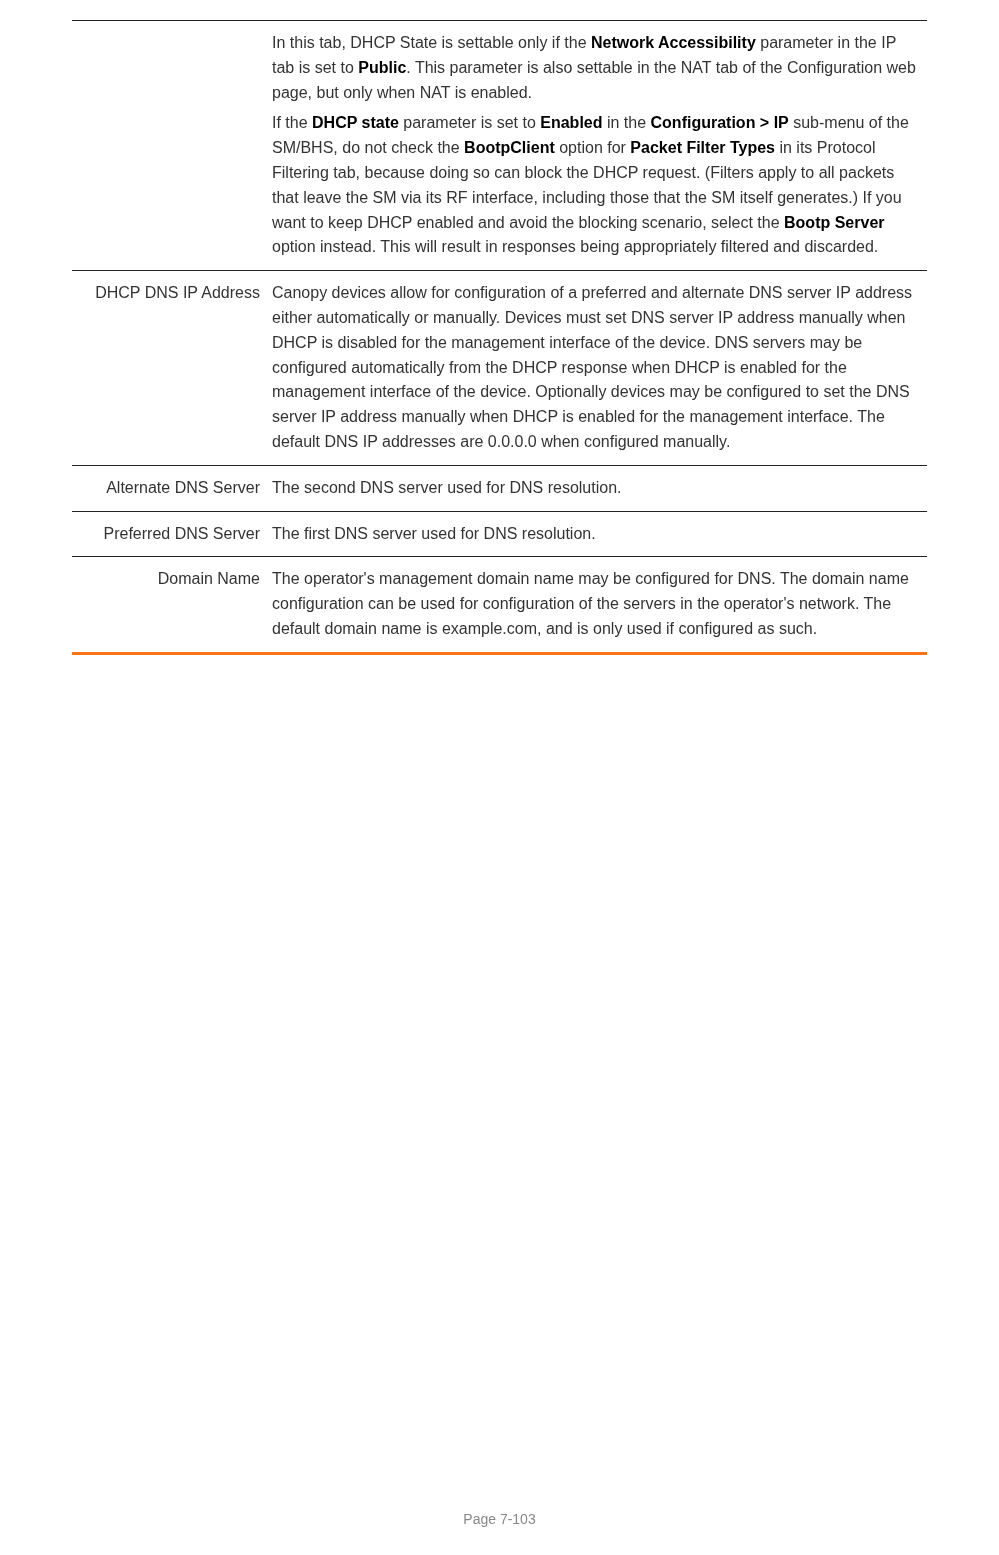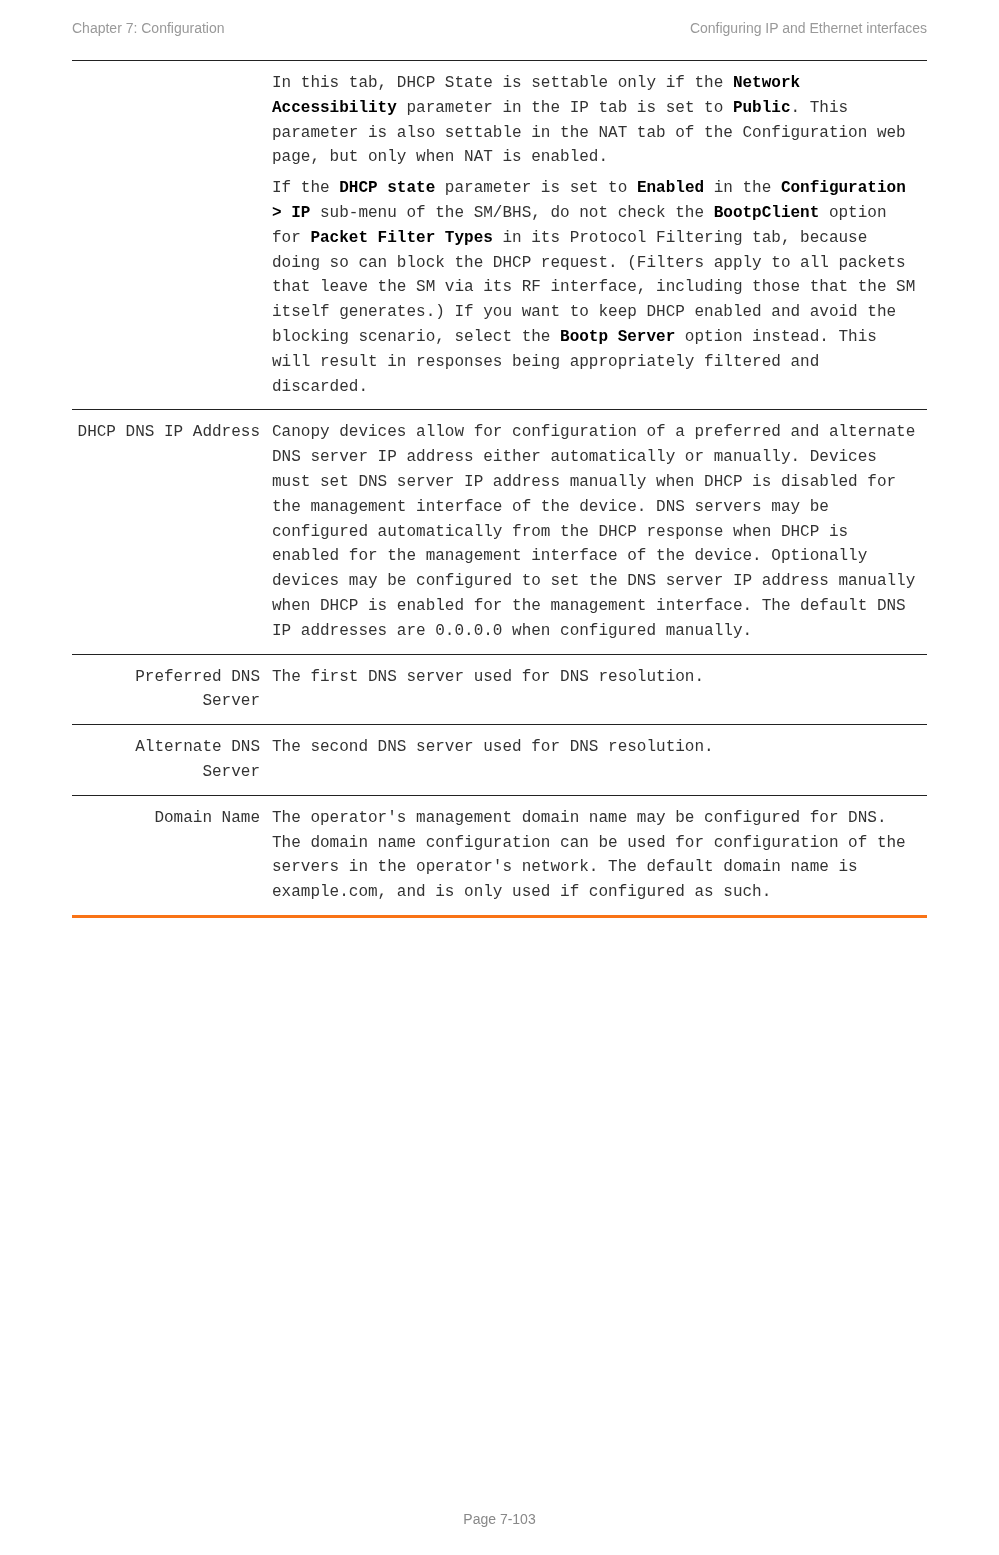--- a/index.html
+++ b/index.html
@@ -21,21 +21,20 @@
     .header {
       display: flex;
       justify-content: space-between;
       font-size: 14px;
       color: #999999;
       margin-bottom: 24px;
     }
     .content-table {
       width: 100%;
       border-collapse: collapse;
-      font-family: Liberation Mono, monospace;
     }
     .content-table td {
       vertical-align: top;
       padding: 10px 6px 10px 0;
       font-size: 16px;
       line-height: 1.55;
       color: #333333;
     }
     .content-table td.label-col {
       width: 200px;
@@ -64,50 +63,46 @@
       width: 100%;
       text-align: center;
       font-size: 14px;
       color: #888888;
     }
   </style>
 </head>
 <body>
 
 <div class="page">
-  <div class="header">
-    <span>Chapter 7:  Configuration</span>
-    <span>Configuring IP and Ethernet interfaces</span>
-  </div>
 
   <table class="content-table">
     <tbody id="table-body">
         <tr class="row-border-top">
           <td class="label-col"></td>
           <td>
             <div class="para">In this tab, DHCP State is settable only if the <b>Network Accessibility</b> parameter in the IP tab is set to <b>Public</b>. This parameter is also settable in the NAT tab of the Configuration web page, but only when NAT is enabled.</div>
             <div class="para">If the <b>DHCP state</b> parameter is set to <b>Enabled</b> in the <b>Configuration &gt; IP</b> sub-menu of the SM/BHS, do not check the <b>BootpClient</b> option for <b>Packet Filter Types</b> in its Protocol Filtering tab, because doing so can block the DHCP request. (Filters apply to all packets that leave the SM via its RF interface, including those that the SM itself generates.) If you want to keep DHCP enabled and avoid the blocking scenario, select the <b>Bootp Server</b> option instead. This will result in responses being appropriately filtered and discarded.</div>
           </td>
         </tr>
         <tr class="row-border-top">
           <td class="label-col">DHCP DNS IP Address</td>
           <td>
             <div class="para">Canopy devices allow for configuration of a preferred and alternate DNS server IP address either automatically or manually. Devices must set DNS server IP address manually when DHCP is disabled for the management interface of the device. DNS servers may be configured automatically from the DHCP response when DHCP is enabled for the management interface of the device. Optionally devices may be configured to set the DNS server IP address manually when DHCP is enabled for the management interface. The default DNS IP addresses are 0.0.0.0 when configured manually.</div>
           </td>
         </tr>
         <tr class="row-border-top">
+          <td class="label-col">Alternate DNS Server</td>
+          <td>
+            <div class="para">The second DNS server used for DNS resolution.</div>
+          </td>
+        </tr>
+        <tr class="row-border-top">
           <td class="label-col">Preferred DNS Server</td>
           <td>
             <div class="para">The first DNS server used for DNS resolution.</div>
-          </td>
-        </tr>
-        <tr class="row-border-top">
-          <td class="label-col">Alternate DNS Server</td>
-          <td>
-            <div class="para">The second DNS server used for DNS resolution.</div>
           </td>
         </tr>
         <tr class="row-border-top row-border-bottom">
           <td class="label-col">Domain Name</td>
           <td>
             <div class="para">The operator's management domain name may be configured for DNS. The domain name configuration can be used for configuration of the servers in the operator's network. The default domain name is example.com, and is only used if configured as such.</div>
           </td>
         </tr>
       </tbody>
   </table>

